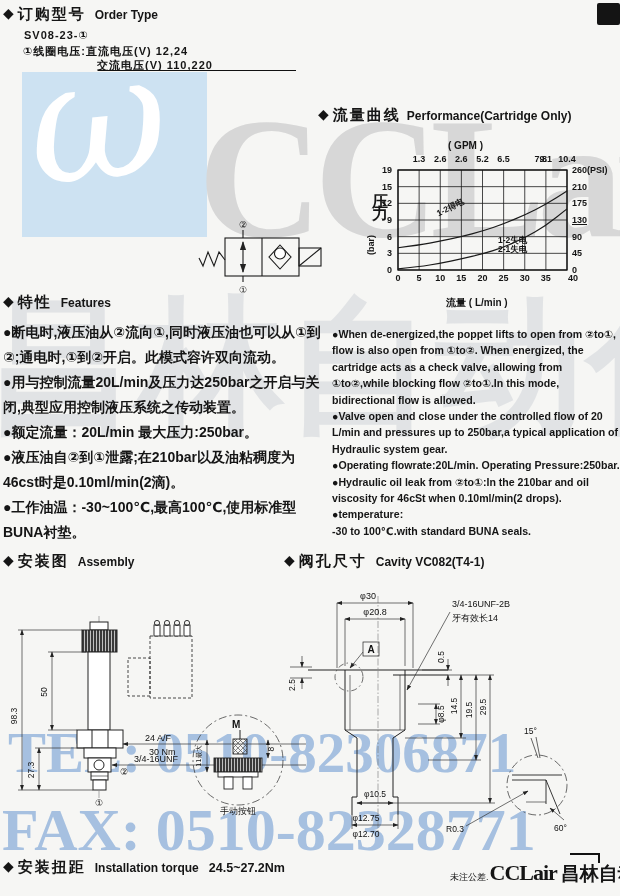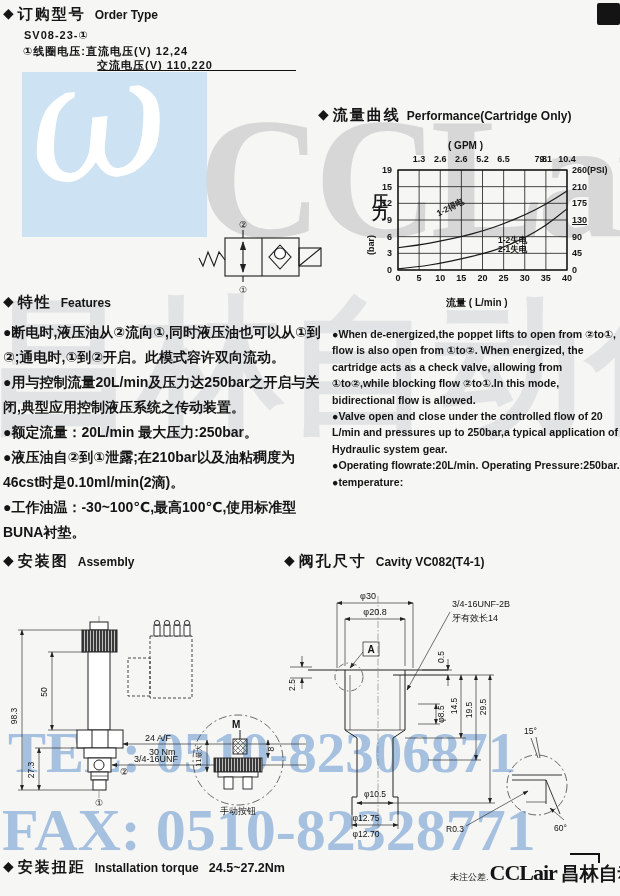--- a/index.html
+++ b/index.html
@@ -109,21 +109,21 @@
     <div class="ctick" style="left: 204.875px; top: 14px;">9.1</div>
     <div class="ctick" style="left: 226px; top: 14px;">10.4</div>
     <div class="ctick" style="left: 57px; top: 133px;">0</div>
     <div class="ctick" style="left: 78.125px; top: 133px;">5</div>
     <div class="ctick" style="left: 99.25px; top: 133px;">10</div>
     <div class="ctick" style="left: 120.375px; top: 133px;">15</div>
     <div class="ctick" style="left: 141.5px; top: 133px;">20</div>
     <div class="ctick" style="left: 162.625px; top: 133px;">25</div>
     <div class="ctick" style="left: 183.75px; top: 133px;">30</div>
     <div class="ctick" style="left: 204.875px; top: 133px;">35</div>
-    <div class="ctick" style="left: 226px; top: 133px;">40</div>
+    <div class="ctick" style="left: 226px; top: 133px; text-align: right;">40</div>
     <div class="cleft" style="left: 42px; top: 25px;">19</div>
     <div class="cleft" style="left: 42px; top: 41.6667px;">15</div>
     <div class="cleft" style="left: 42px; top: 58.3333px;">12</div>
     <div class="cleft" style="left: 42px; top: 75px;">9</div>
     <div class="cleft" style="left: 42px; top: 91.6667px;">6</div>
     <div class="cleft" style="left: 42px; top: 108.333px;">3</div>
     <div class="cleft" style="left: 42px; top: 125px;">0</div>
     <div class="cright" style="left: 242px; top: 25px;">260(PSI)</div>
     <div class="cright" style="left: 242px; top: 41.6667px;">210</div>
     <div class="cright" style="left: 242px; top: 58.3333px;">175</div>
@@ -169,21 +169,23 @@
     <div>●断电时,液压油从②流向①,同时液压油也可以从①到②;通电时,①到②开启。此模式容许双向流动。</div>
     <div>●用与控制流量20L/min及压力达250bar之开启与关闭,典型应用控制液压系统之传动装置。</div>
     <div>●额定流量：20L/min  最大压力:250bar。</div>
     <div>●液压油自②到①泄露;在210bar以及油粘稠度为46cst时是0.10ml/min(2滴)。</div>
     <div>●工作油温：-30~100℃,最高100℃,使用标准型BUNA衬垫。</div>
   </div>
 <div class="feat-en">
     <div>●When de-energized,the poppet lifts to open from ②to①, flow is also open from ①to②. When energized, the cartridge acts as a check valve, allowing from ①to②,while blocking flow ②to①.In this mode, bidirectional flow is allowed.</div>
     <div>●Valve open and close under the controlled flow of 20 L/min and pressures up to 250bar,a typical application of Hydraulic system gear.</div>
     <div>●Operating flowrate:20L/min. Operating Pressure:250bar.</div>
+    <div>●Hydraulic oil leak from ②to①:In the 210bar and oil viscosity for 46cSt when 0.10ml/min(2 drops).</div>
     <div>●temperature:</div>
+    <div>-30 to 100℃.with standard BUNA seals.</div>
   </div>
 
 <div class="h" style="left:3px;top:552px">
   <span class="dia">◆</span><span class="zh">安装图</span><span class="en">Assembly</span>
 </div>
 
 <div class="h" style="left:284px;top:552px">
   <span class="dia">◆</span><span class="zh">阀孔尺寸</span><span class="en">Cavity VC082(T4-1)</span>
 </div>
 

